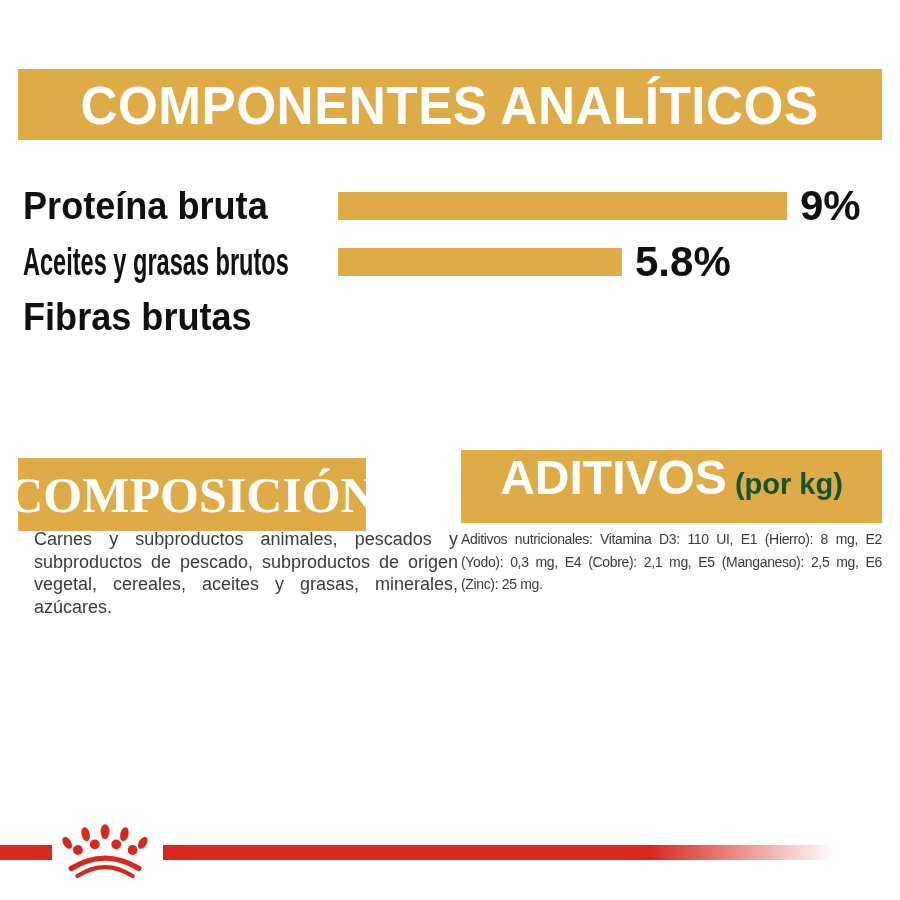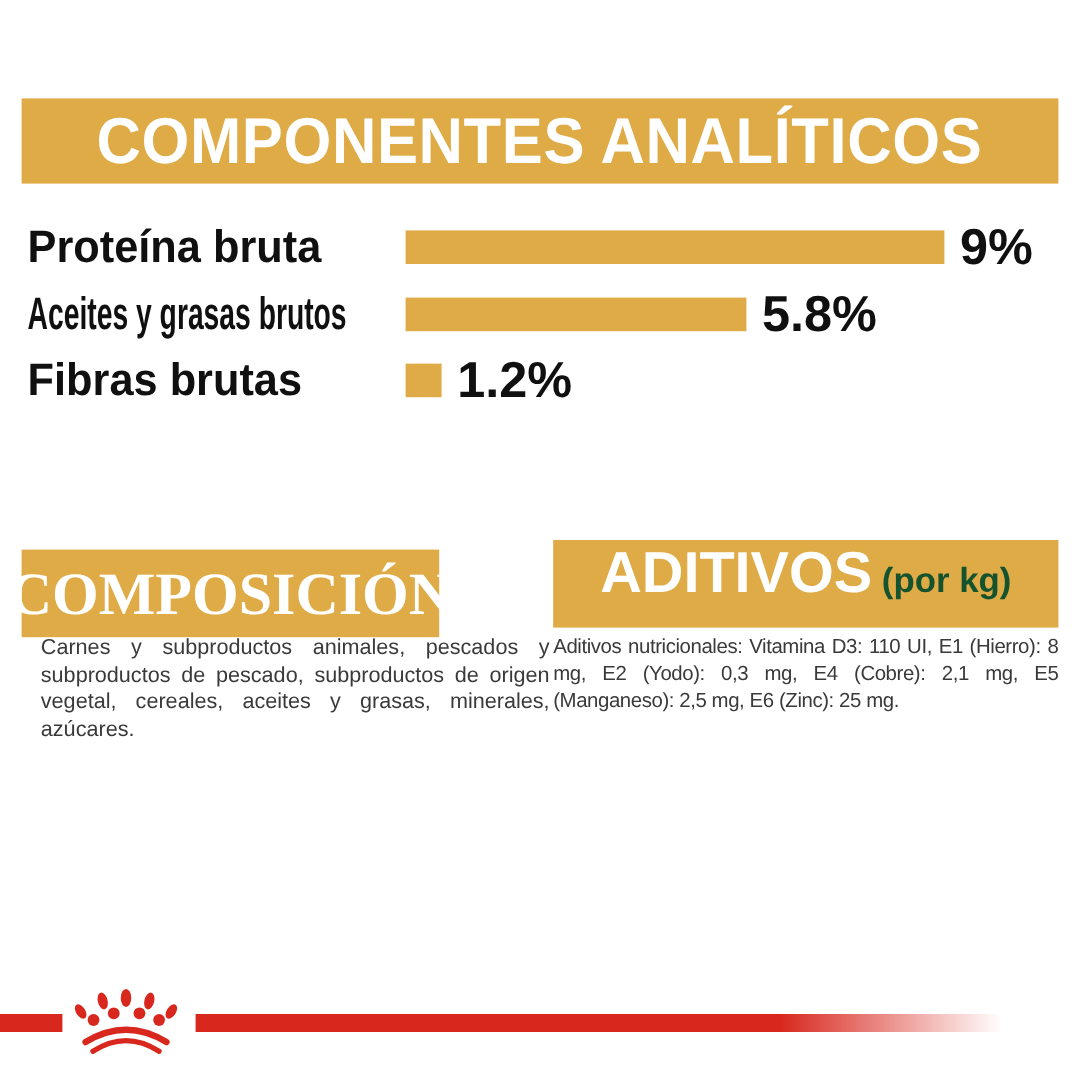--- a/index.html
+++ b/index.html
@@ -16,21 +16,21 @@
     background:#DFAB46;
     display:flex; align-items:center; justify-content:center;
   }
   .banner-title {
     color:#ffffff;
     font-weight:bold;
     white-space:nowrap;
     display:inline-block;
   }
   
-  .top-banner { left:18px; top:82px; width:864px; height:71px; }
+  .top-banner { left:18px; top:69px; width:864px; height:71px; }
   .top-banner .banner-title { font-size:54px; transform:scaleX(0.95); letter-spacing:0.5px; }
 
   
   .comp-row { position:absolute; left:0; width:900px; height:44px; }
   .row-0 { top:184px; }
   .row-1 { top:240px; }
   .row-2 { top:295px; }
   .comp-label {
     position:absolute; left:23px; top:0; height:44px; line-height:44px;
     font-weight:bold; font-size:38px; color:#101010; white-space:nowrap;
@@ -58,21 +58,21 @@
   .right-banner .banner-title { font-size:48px; }
   .right-banner .banner-suffix {
     color:#14532d; font-weight:bold; font-size:29px; margin-left:8px; white-space:nowrap;text-align:center;
   }
   .body-text {
     position:absolute; top:528px;
     font-size:18px; line-height:22.5px; color:#3a3a3a;
     text-align:justify;
   }
   .left-body  { left:34px;  width:424px; }
-  .right-body { left:461px; width:421px; font-size:17px; letter-spacing:-0.35px; }
+  .right-body { left:461px; width:421px; font-size:14px; letter-spacing:-0.35px; }
 
   
   .stripe-left {
     position:absolute; left:0; top:845px; width:52px; height:15px; background:#D8281E;
   }
   .stripe-right {
     position:absolute; left:163px; top:845px; width:737px; height:15px;
     background:linear-gradient(to right,
       #D8281E 0px, #D8281E 487px, rgba(216,40,30,0) 672px, rgba(216,40,30,0) 737px);
   }
@@ -98,24 +98,20 @@
 <div class="comp-row row-1">
   <span class="comp-label scale-condensed">Aceites y grasas brutos</span>
   <div class="bar-track">
     <div class="bar" style="width: 284px;"></div>
     <span class="comp-value">5.8%</span>
   </div>
 </div>
 
 <div class="comp-row row-2">
   <span class="comp-label scale-normal">Fibras brutas</span>
-  <div class="bar-track">
-    <div class="bar" style="width: 30px;"></div>
-    <span class="comp-value">1.2%</span>
-  </div>
 </div>
 
 <div class="gold-banner left-banner">
   <span class="banner-title">COMPOSICIÓN</span>
 </div>
 <div class="body-text left-body">Carnes y subproductos animales, pescados y subproductos de pescado, subproductos de origen vegetal, cereales, aceites y grasas, minerales, azúcares.</div>
 
 <div class="gold-banner right-banner">
   <span class="banner-title">ADITIVOS</span>
   <span class="banner-suffix">(por kg)</span>

